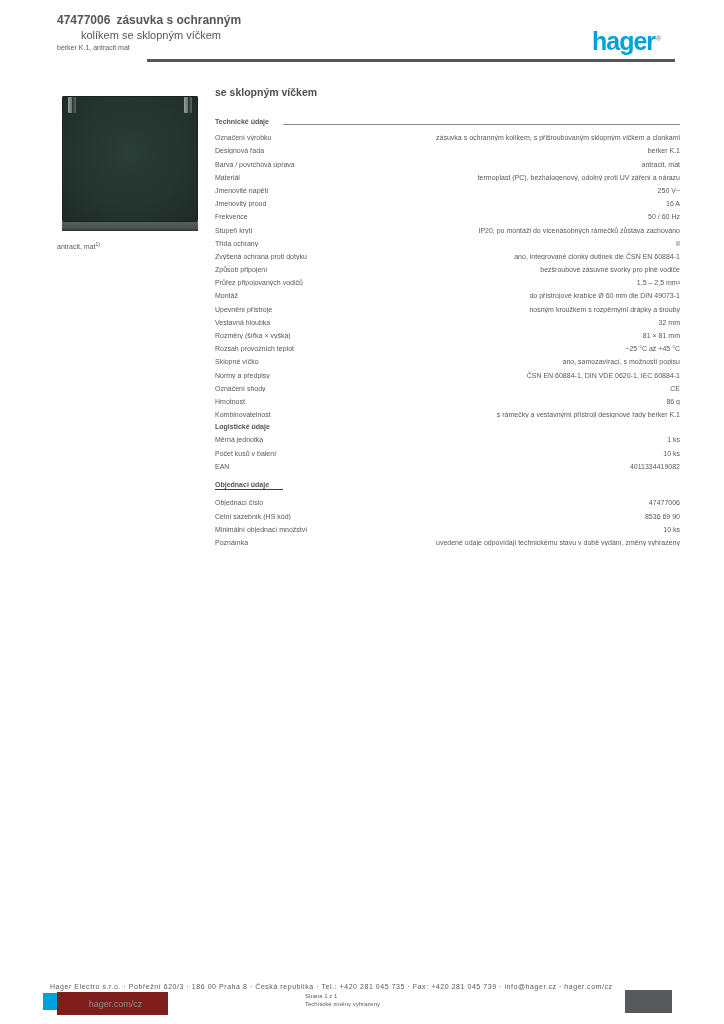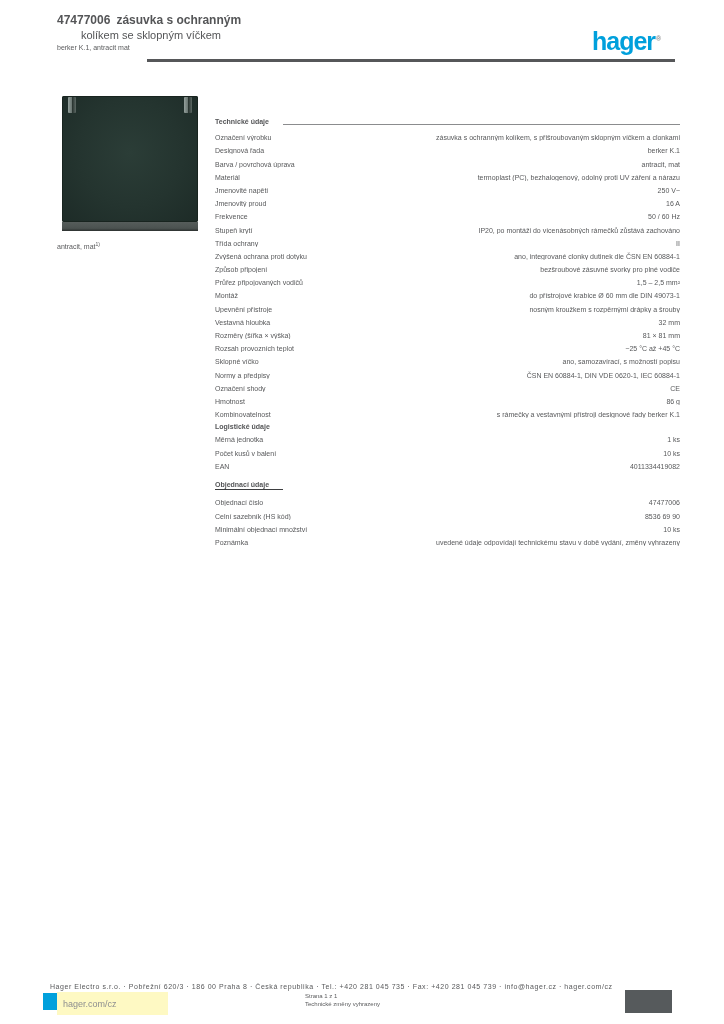--- a/index.html
+++ b/index.html
@@ -47,22 +47,22 @@
   .sec-head{font-size:7px;font-weight:bold;color:#545557;height:12px;display:flex;
             align-items:flex-end;white-space:nowrap;margin-top:0;}
   .sec-head.gap{margin-top:6px;}
   .sec-underline{width:68px;height:1.5px;background:#3d3e40;margin:1px 0 3px 0;}
 
   
   .foot-line{position:absolute;left:50px;top:983px;width:630px;height:8px;overflow:hidden;
              font-size:7px;letter-spacing:0.55px;color:#57585a;white-space:nowrap;}
   .foot-center{position:absolute;left:305px;top:992px;font-size:6px;color:#5a5b5d;line-height:8px;}
   .foot-blue-sq{position:absolute;left:43px;top:993px;width:14px;height:17px;}
-  .foot-web-box{position:absolute;left:57px;top:992px;width:111px;height:23px;background:#fef9c3;
-                display:flex;align-items:center;}
+  .foot-web-box{position:absolute;left:57px;top:992px;width:111px;height:23px;background:#7f1d1d;
+                display:flex;align-items:center;justify-content:center;}
   .foot-web{font-size:9px;color:#8d8e90;padding-left:6px;white-space:nowrap;}
   .foot-page-box{position:absolute;left:625px;top:990px;width:47px;height:23px;background:#565a5c;}
 </style>
 </head>
 <body>
 
 <div class="page">
 
   <div class="hdr-left">
     <div class="hdr-l1">
@@ -82,20 +82,21 @@
     <div class="plate"></div>
     <div class="hinge left"></div>
     <div class="hinge right"></div>
     <div class="base-strip"></div>
   </div>
   <div class="fig-caption">
     <span>antracit, mat</span><sup>1)</sup>
   </div>
 
   <div class="title">
+    <div class="title-line">se sklopným víčkem</div>
   </div>
   <div class="section-label">Technické údaje</div>
   <div class="section-label-line"></div>
 
   <div class="spec" id="spec">
       <div class="trow">
         <span class="tlabel">Označení výrobku</span>
         <span class="tfill"></span>
         <span class="tval">zásuvka s ochranným kolíkem, s přišroubovaným sklopným víčkem a clonkami</span>
       </div>

